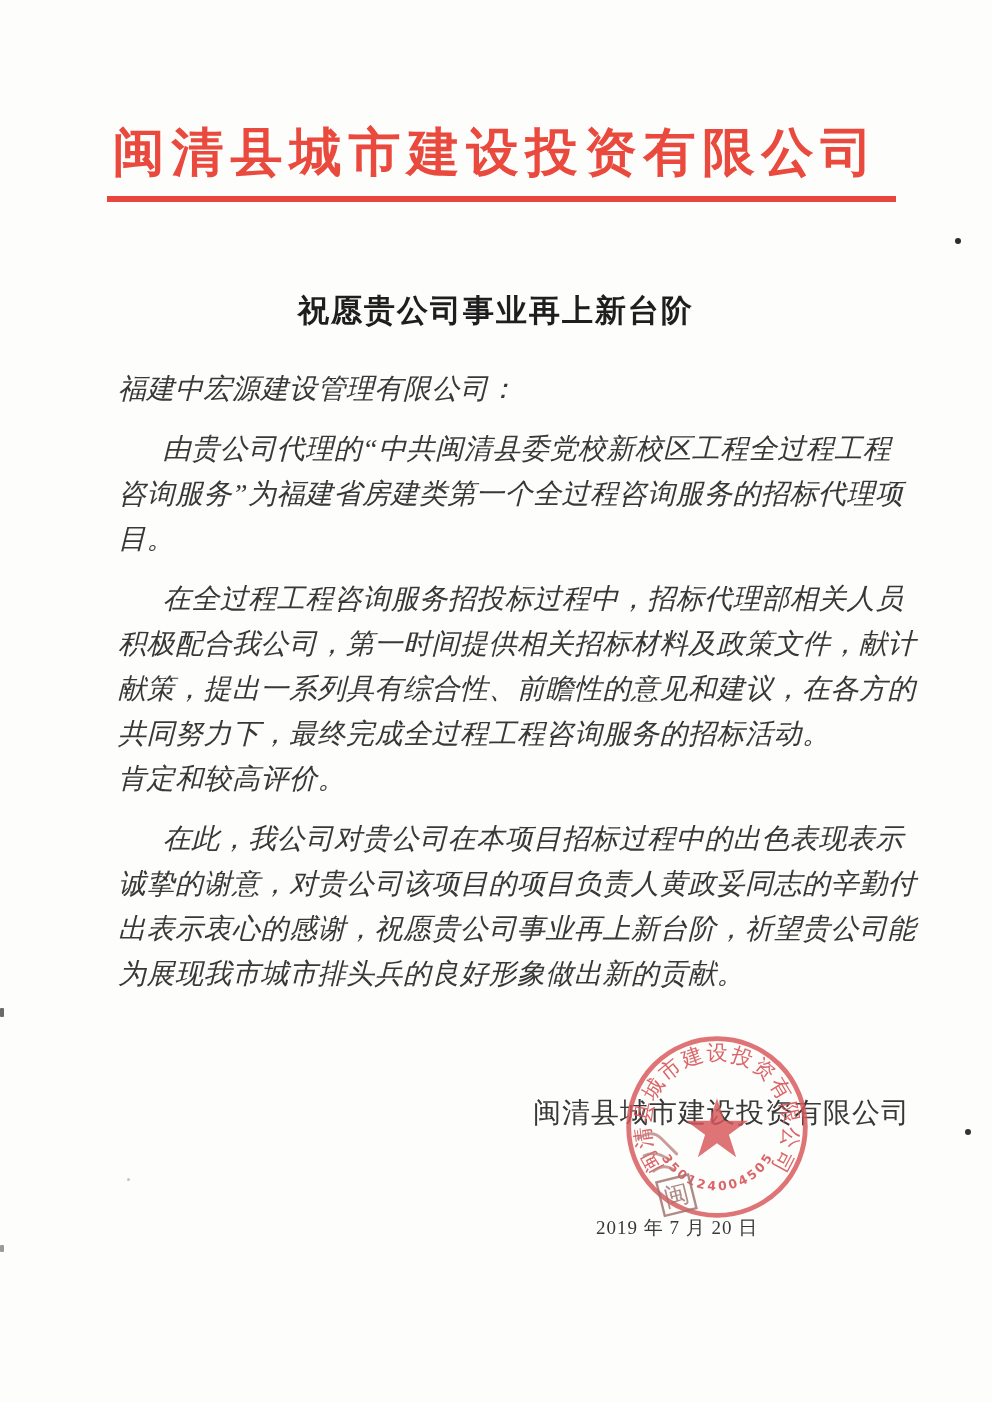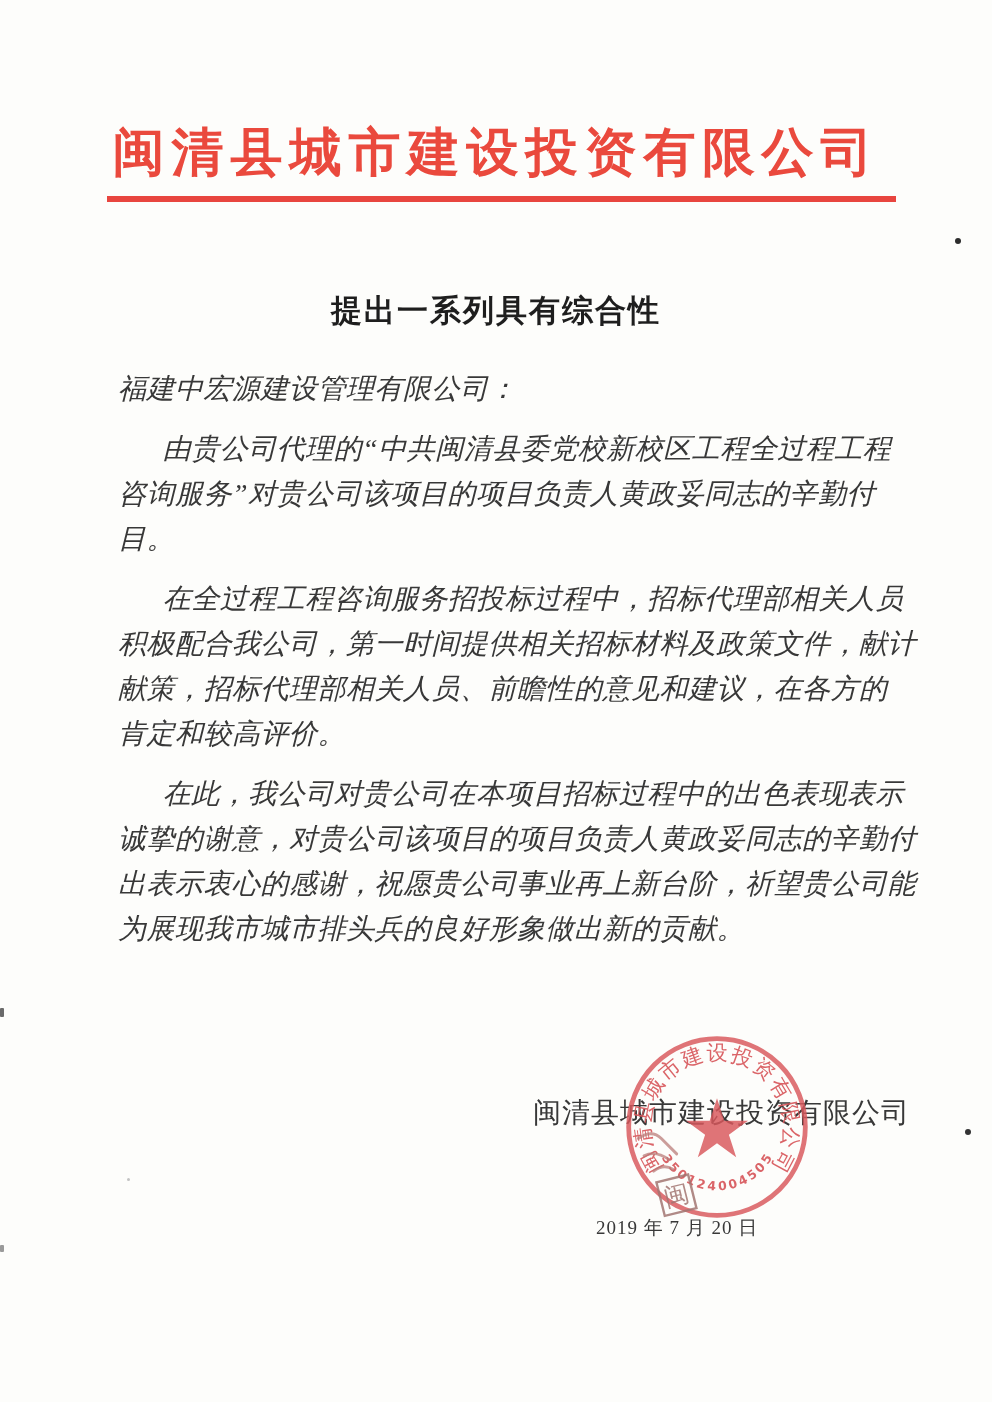--- a/index.html
+++ b/index.html
@@ -111,38 +111,39 @@
 </style>
 </head>
 <body>
 
 <div class="page">
 
   <div class="letterhead-title">闽清县城市建设投资有限公司</div>
 
   <div class="letterhead-rule"></div>
 
-  <div class="doc-title">提出一系列具有综合性</div>
+  <div class="doc-title">祝愿贵公司事业再上新台阶</div>
 
   <div class="letter-body">
 
       <div class="line">福建中宏源建设管理有限公司：</div>
 
       <div class="line indent">由贵公司代理的“中共闽清县委党校新校区工程全过程工程</div>
 
-      <div class="line">咨询服务”对贵公司该项目的项目负责人黄政妥同志的辛勤付</div>
+      <div class="line">咨询服务”为福建省房建类第一个全过程咨询服务的招标代理项</div>
 
       <div class="line">目。</div>
 
       <div class="line indent">在全过程工程咨询服务招投标过程中，招标代理部相关人员</div>
 
       <div class="line">积极配合我公司，第一时间提供相关招标材料及政策文件，献计</div>
 
-      <div class="line">献策，招标代理部相关人员、前瞻性的意见和建议，在各方的</div>
-
+      <div class="line">献策，提出一系列具有综合性、前瞻性的意见和建议，在各方的</div>
+
+      <div class="line">共同努力下，最终完成全过程工程咨询服务的招标活动。</div>
 
 
       <div class="line">肯定和较高评价。</div>
 
       <div class="line indent">在此，我公司对贵公司在本项目招标过程中的出色表现表示</div>
 
       <div class="line">诚挚的谢意，对贵公司该项目的项目负责人黄政妥同志的辛勤付</div>
 
       <div class="line">出表示衷心的感谢，祝愿贵公司事业再上新台阶，祈望贵公司能</div>
 

